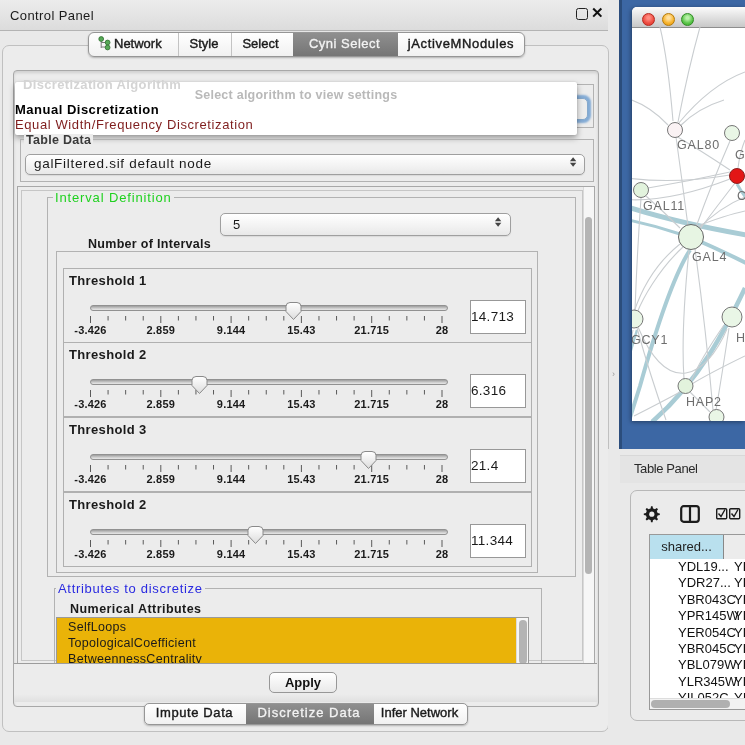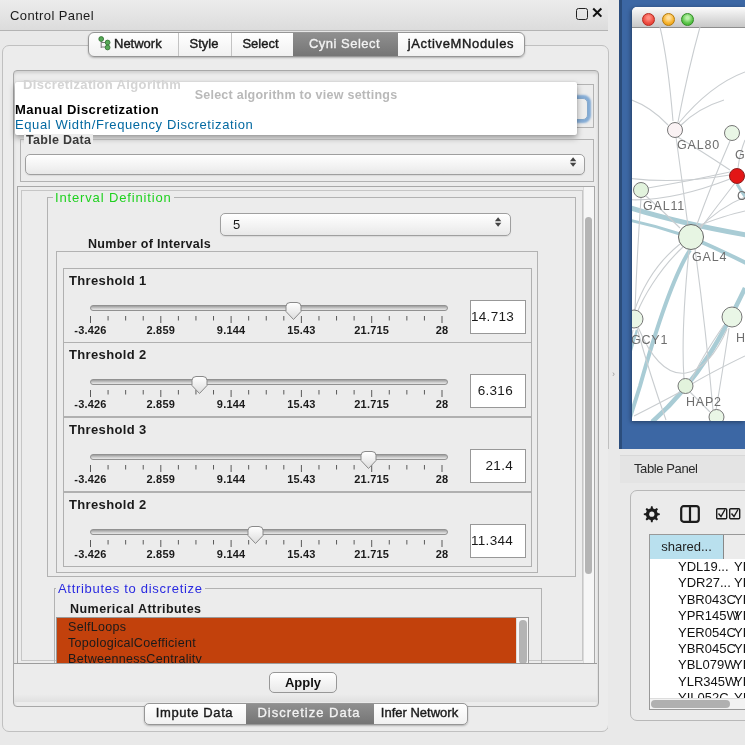--- a/index.html
+++ b/index.html
@@ -9,21 +9,21 @@
   .grpborder{position:absolute;border:1px solid #b2b2b2;}
   .grplabel{position:absolute;background:#ececec;padding:0 2px;font-size:12.5px;line-height:13px;}
   .combo{position:absolute;border:1px solid #9f9f9f;border-radius:5px;background:linear-gradient(#ffffff,#f2f2f2 60%,#e8e8e8);box-shadow:0 1px 1px rgba(0,0,0,0.08);}
   .combotext{position:absolute;font-size:13px;color:#1a1a1a;}
   .updown{position:absolute;width:9px;}
   .updown .u{width:0;height:0;border-left:4px solid transparent;border-right:4px solid transparent;border-bottom:5px solid #444;margin-bottom:2px;}
   .updown .d{width:0;height:0;border-left:4px solid transparent;border-right:4px solid transparent;border-top:5px solid #444;}
   .thr{position:absolute;left:63px;width:467px;height:73px;border:1px solid #b0b0b0;}
   .thrlabel{position:absolute;left:5px;top:4px;font-weight:bold;font-size:13px;letter-spacing:0.35px;color:#1a1a1a;}
   .track{position:absolute;left:26px;top:36px;width:356px;height:4px;border:1px solid #919191;border-radius:3px;background:linear-gradient(#9d9d9d,#cfcfcf 60%,#e8e8e8);}
-  .vbox{position:absolute;left:406px;top:31px;width:56px;height:34px;box-sizing:border-box;border:1px solid #989898;background:#fff;font-size:13.5px;color:#1a1a1a;text-align:right;line-height:32px;padding-right:12px;letter-spacing:0.3px;}
+  .vbox{position:absolute;left:406px;top:31px;width:56px;height:34px;box-sizing:border-box;border:1px solid #989898;background:#fff;font-size:13.5px;color:#1a1a1a;line-height:32px;padding-right:12px;letter-spacing:0.3px;}
   .ticklabels div{position:absolute;top:55px;width:60px;text-align:center;font-size:11px;font-weight:bold;letter-spacing:0.2px;color:#1a1a1a;}
   .seg{display:inline-block;height:100%;vertical-align:top;}
 </style>
 </head>
 <body>
 <div id="stage">
 
   <div class="abs" style="left:0;top:0;width:608px;height:30px;background:linear-gradient(#ececec,#dcdcdc);border-bottom:1px solid #b3b3b3;"></div>
   <div class="abs" style="left:10px;top:8px;font-size:13px;letter-spacing:0.4px;color:#1a1a1a;">Control Panel</div>
   <div class="abs" style="left:575.5px;top:8px;width:10px;height:10px;border:1.5px solid #222;border-radius:2.5px;"></div>
@@ -52,26 +52,27 @@
   <div class="abs" style="left:292px;top:36px;width:105px;text-align:center;font-size:13px;letter-spacing:0.5px;color:#f3f3f3;-webkit-text-stroke:0.3px #f3f3f3;">Cyni Select</div>
   <div class="abs" style="left:399px;top:36px;width:124px;text-align:center;font-size:13px;letter-spacing:0.65px;color:#1a1a1a;-webkit-text-stroke:0.4px #1a1a1a;">jActiveMNodules</div>
 
   <div class="grpborder" style="left:20px;top:84px;width:572px;height:42px;"></div>
 
   <div class="abs" style="left:560px;top:98px;width:26px;height:20px;border-radius:5px;background:#ededed;box-shadow:0 0 2px 2.5px rgba(96,150,205,0.75);border:1px solid #86a9cc;"></div>
 
   <div class="abs" style="left:15px;top:82px;width:562px;height:52.5px;background:#fff;border-radius:2px;box-shadow:0 3px 6px rgba(0,0,0,0.35), 0 0 2px rgba(0,0,0,0.12);"></div>
   <div class="abs" style="left:15px;top:88px;width:562px;text-align:center;font-size:12.5px;font-weight:bold;letter-spacing:0.25px;color:#b9b9b9;">Select algorithm to view settings</div>
   <div class="abs" style="left:15px;top:102px;font-size:13px;font-weight:bold;letter-spacing:0.5px;color:#000;">Manual Discretization</div>
-  <div class="abs" style="left:15px;top:117px;font-size:13px;letter-spacing:0.6px;color:#0369a1;">Equal Width/Frequency Discretization</div>
+  <div class="abs" style="left:15px;top:117px;font-size:13px;letter-spacing:0.6px;color:#7f1d1d;">Equal Width/Frequency Discretization</div>
   <div class="abs" style="left:23px;top:77px;font-size:13px;font-weight:bold;letter-spacing:0.35px;color:#d4d4d4;">Discretization Algorithm</div>
 
   <div class="grpborder" style="left:20px;top:139px;width:572px;height:41px;"></div>
   <div class="grplabel" style="left:24px;top:134px;font-weight:bold;letter-spacing:0.3px;color:#3a3a3a;text-align:center;">Table Data</div>
   <div class="combo" style="left:25px;top:154px;width:558px;height:19px;"></div>
+  <div class="combotext" style="left:34px;top:156px;font-size:13.5px;letter-spacing:0.7px;">galFiltered.sif default node</div>
   <div class="updown" style="left:569px;top:156px;transform:scale(0.8);">
       <div class="u"></div>
       <div class="d"></div>
     </div>
 
   <div class="abs" style="left:17px;top:186px;width:576px;height:477px;border:1px solid #a8a8a8;background:#ececec;"></div>
   <div class="abs" style="left:21px;top:190px;width:560px;height:469px;border:1px solid #c6c6c6;"></div>
 
   <div class="abs" style="left:583px;top:187px;width:10px;height:476px;background:#f6f6f6;border-left:1px solid #dadada;"></div>
   <div class="abs" style="left:584.5px;top:217px;width:7px;height:357px;background:#b4b4b4;border-radius:4px;"></div>
@@ -186,21 +187,21 @@
         <div style="left:207.4px;">15.43</div>
         <div style="left:277.7px;">21.715</div>
         <div style="left:348.0px;">28</div>
       </div>
     <div class="vbox">11.344</div>
   </div>
 
   <div class="grpborder" style="left:54px;top:588px;width:486px;height:74px;"></div>
   <div class="grplabel" style="left:56px;top:582px;color:#2a2ae0;font-size:13px;letter-spacing:0.7px;">Attributes to discretize</div>
   <div class="abs" style="left:56px;top:602px;font-size:12.5px;font-weight:bold;letter-spacing:0.45px;color:#1a1a1a;padding-left:14px;">Numerical Attributes</div>
-  <div class="abs" style="left:56px;top:617px;width:471px;height:46px;border:1px solid #9a9a9a;background:#c2410c;overflow:hidden;">
+  <div class="abs" style="left:56px;top:617px;width:471px;height:46px;border:1px solid #9a9a9a;background:#eab308;overflow:hidden;">
     <div style="position:absolute;left:11px;top:2px;font-size:12.5px;letter-spacing:0.3px;color:#1a1a1a;">SelfLoops</div>
     <div style="position:absolute;left:11px;top:18px;font-size:12.5px;letter-spacing:0.3px;color:#1a1a1a;">TopologicalCoefficient</div>
     <div style="position:absolute;left:11px;top:34px;font-size:12.5px;letter-spacing:0.3px;color:#1a1a1a;">BetweennessCentrality</div>
     <div style="position:absolute;right:0;top:0;width:11px;height:46px;background:#f6f6f6;border-left:1px solid #dcdcdc;"></div>
     <div style="position:absolute;right:1.5px;top:2px;width:8px;height:44px;background:#b4b4b4;border-radius:4px;"></div>
   </div>
 
   <div class="abs" style="left:14px;top:663px;width:583px;height:38px;background:linear-gradient(#ececec 80%,#e0e0e0);border-top:1px solid #9c9c9c;"></div>
   <div class="abs" style="left:269px;top:672px;width:66px;height:19px;border:1px solid #979797;border-radius:5px;background:linear-gradient(#ffffff,#e9e9e9);text-align:center;font-size:13px;font-weight:bold;line-height:19px;color:#111;">Apply</div>
 

